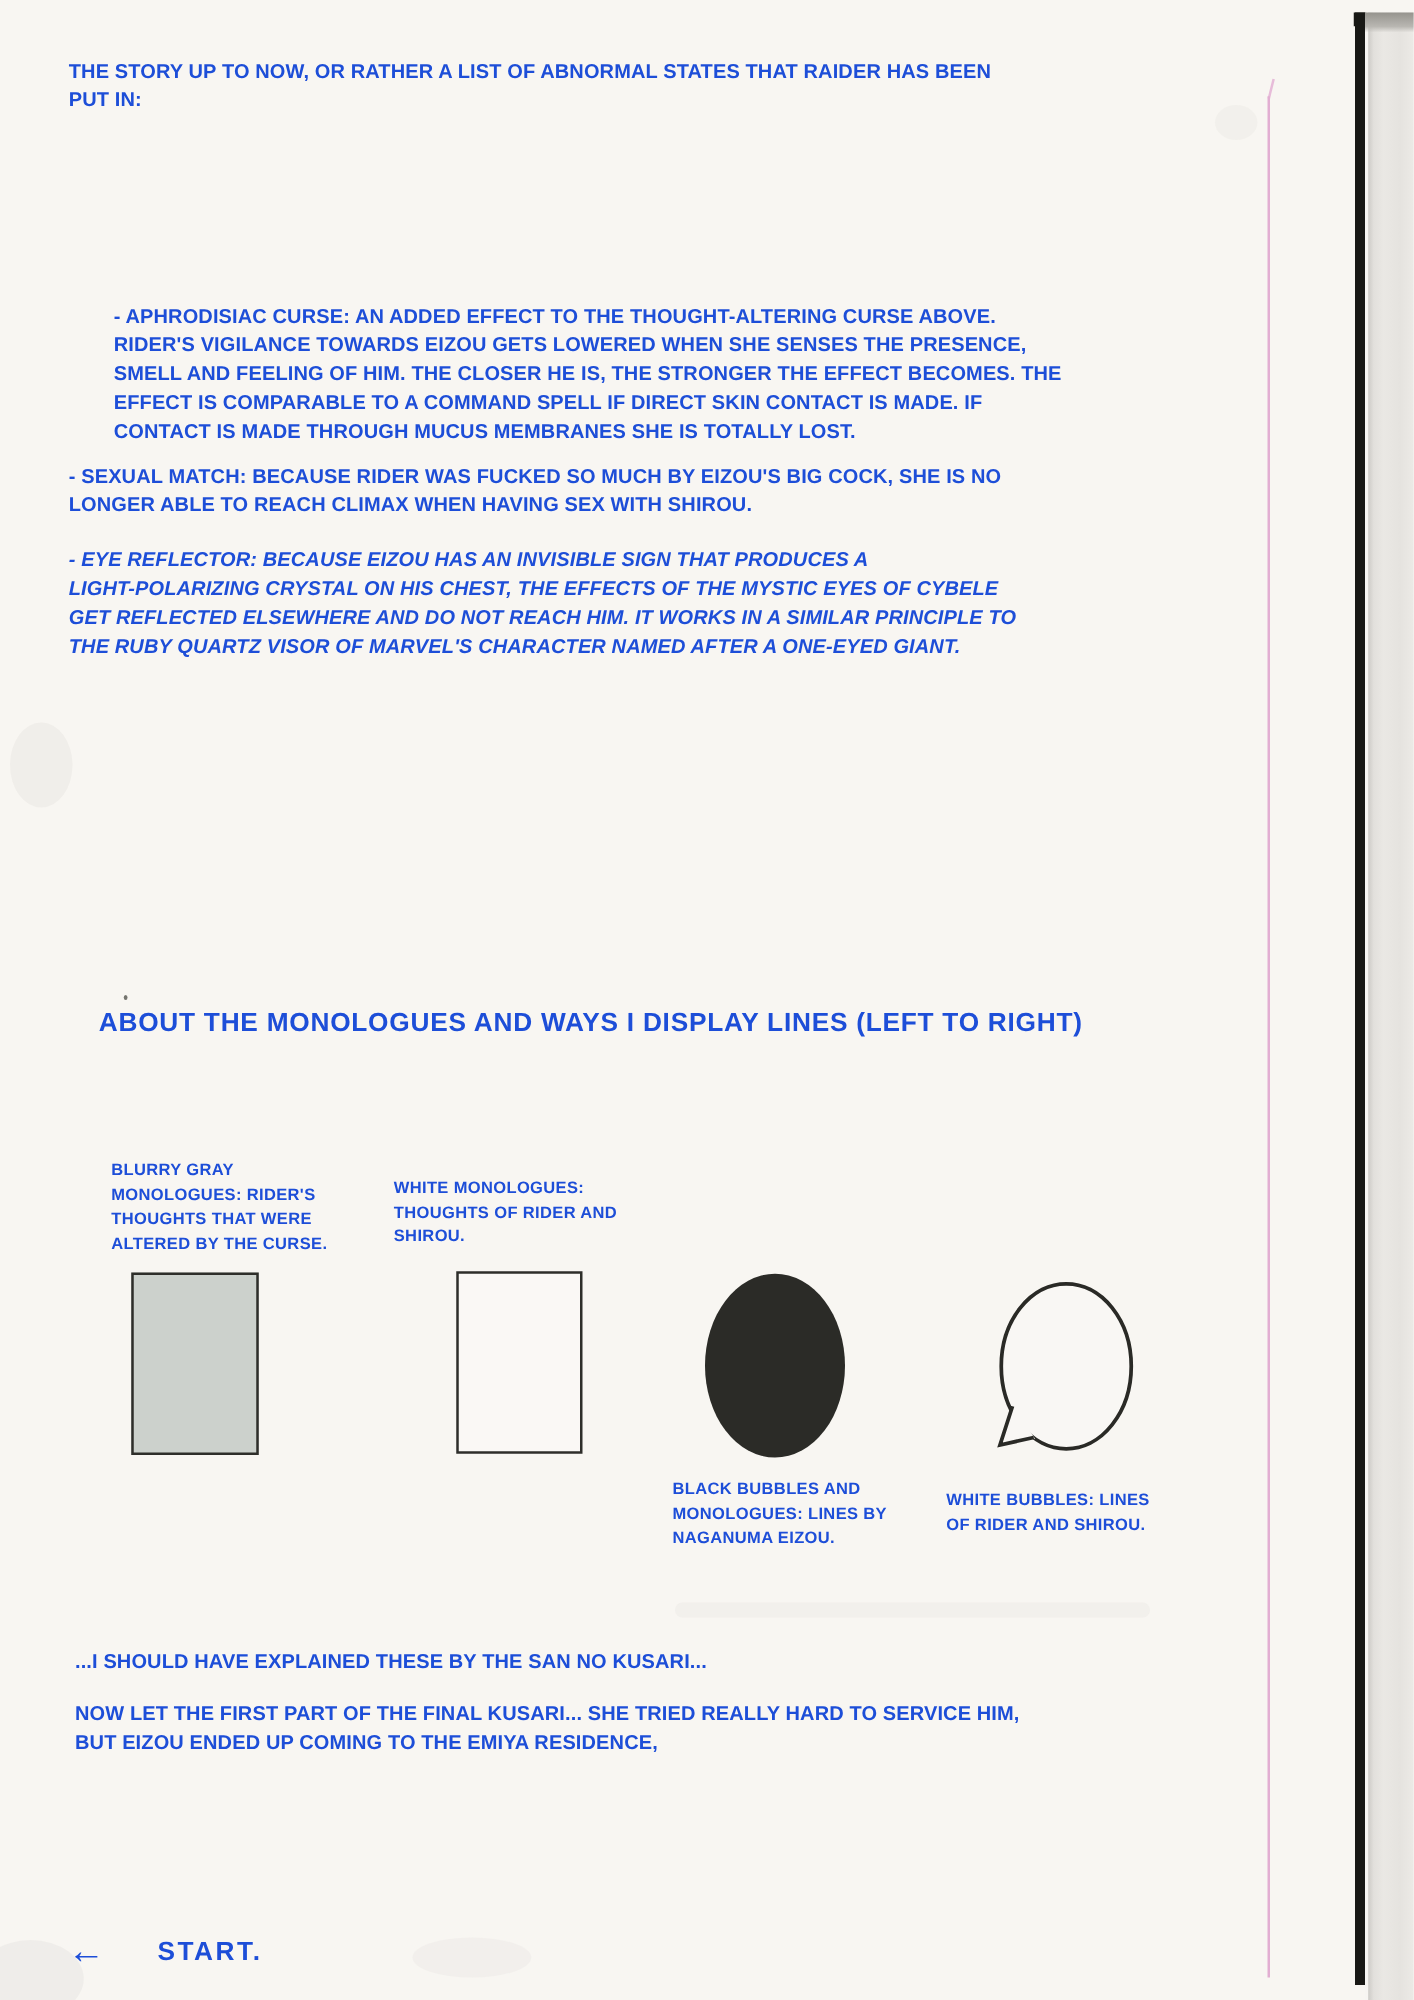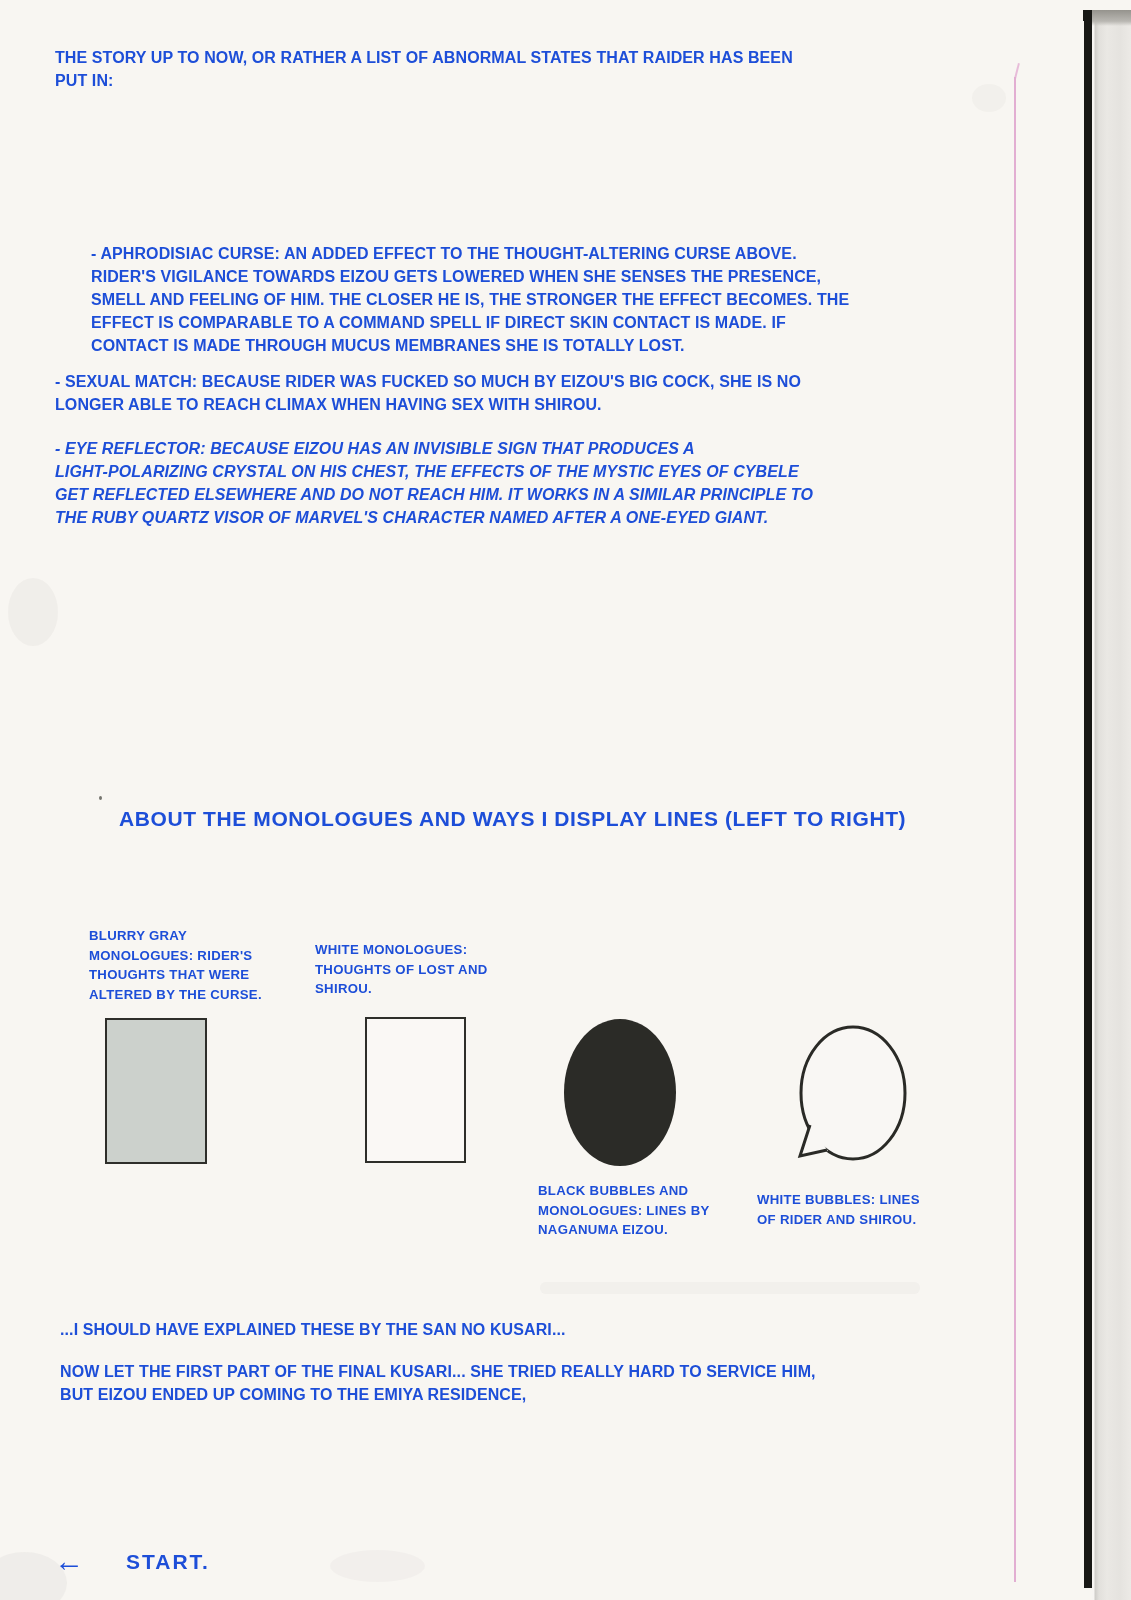--- a/index.html
+++ b/index.html
@@ -73,29 +73,29 @@
   <div class="txt body-text" style="left:55px; top:370px;">- SEXUAL MATCH: BECAUSE RIDER WAS FUCKED SO MUCH BY EIZOU'S BIG COCK, SHE IS NO
 LONGER ABLE TO REACH CLIMAX WHEN HAVING SEX WITH SHIROU.</div>
 
   <div class="txt body-text" style="left:55px; top:437px;font-style:italic;">- EYE REFLECTOR: BECAUSE EIZOU HAS AN INVISIBLE SIGN THAT PRODUCES A
 LIGHT-POLARIZING CRYSTAL ON HIS CHEST, THE EFFECTS OF THE MYSTIC EYES OF CYBELE
 GET REFLECTED ELSEWHERE AND DO NOT REACH HIM. IT WORKS IN A SIMILAR PRINCIPLE TO
 THE RUBY QUARTZ VISOR OF MARVEL'S CHARACTER NAMED AFTER A ONE-EYED GIANT.</div>
 
   <div class="spec-dot" style="left:99px; top:796px; width:3px; height:4px;"></div>
 
-  <div class="txt heading" style="left:79px; top:805px;margin-left:40px;">ABOUT THE MONOLOGUES AND WAYS I DISPLAY LINES (LEFT TO RIGHT)</div>
+  <div class="txt heading" style="left:79px; top:805px;">ABOUT THE MONOLOGUES AND WAYS I DISPLAY LINES (LEFT TO RIGHT)</div>
 
   <div class="txt label-text" style="left:62px; top:926px;margin-left:27px;">BLURRY GRAY
 MONOLOGUES: RIDER'S
 THOUGHTS THAT WERE
 ALTERED BY THE CURSE.</div>
 
   <div class="txt label-text" style="left:315px; top:940px;">WHITE MONOLOGUES:
-THOUGHTS OF LOST AND
+THOUGHTS OF RIDER AND
 SHIROU.</div>
 
   <div class="swatch-rect" style="left:105px; top:1018px; width:102px; height:146px; background:#ccd1cc;"></div>
 
   <div class="swatch-rect" style="left:365px; top:1017px; width:101px; height:146px; background:#faf8f5;"></div>
 
   <div class="swatch-ellipse" style="left:564px; top:1019px; width:112px; height:147px; background:#2b2b27;"></div>
 
   <svg class="svg-abs" style="left:793px; top:1024px;" width="116" height="142" viewBox="0 0 116 142">
     <ellipse cx="60" cy="69" rx="52" ry="66" fill="#f9f7f4" stroke="#2a2a26" stroke-width="3"></ellipse>

